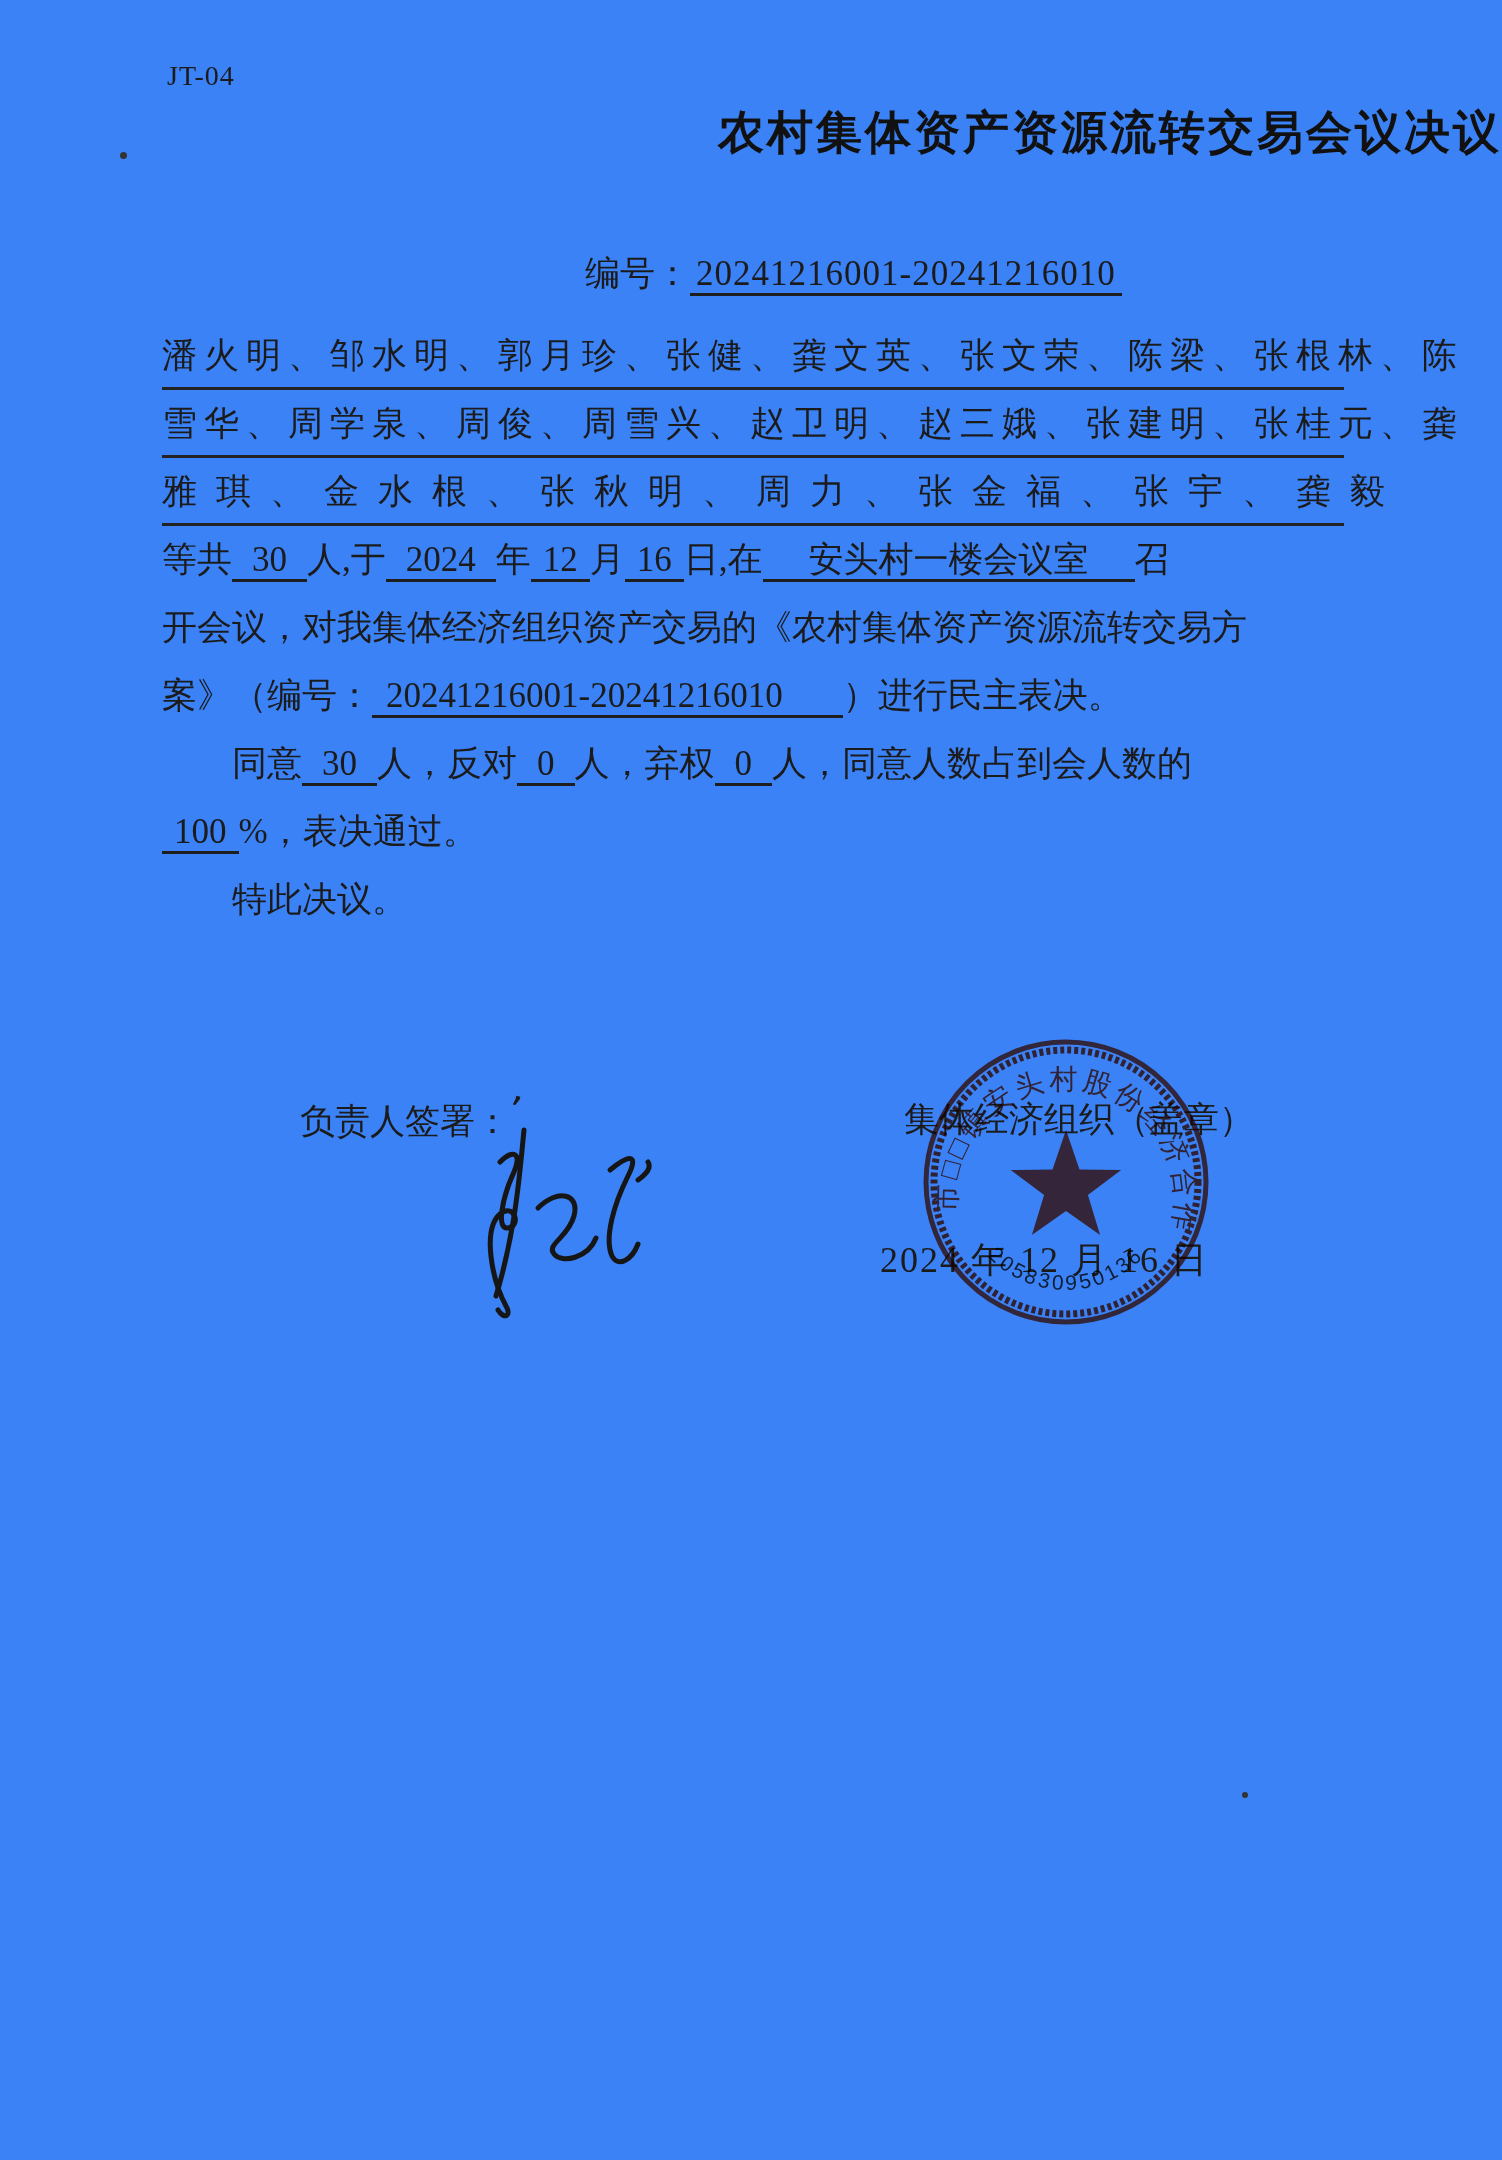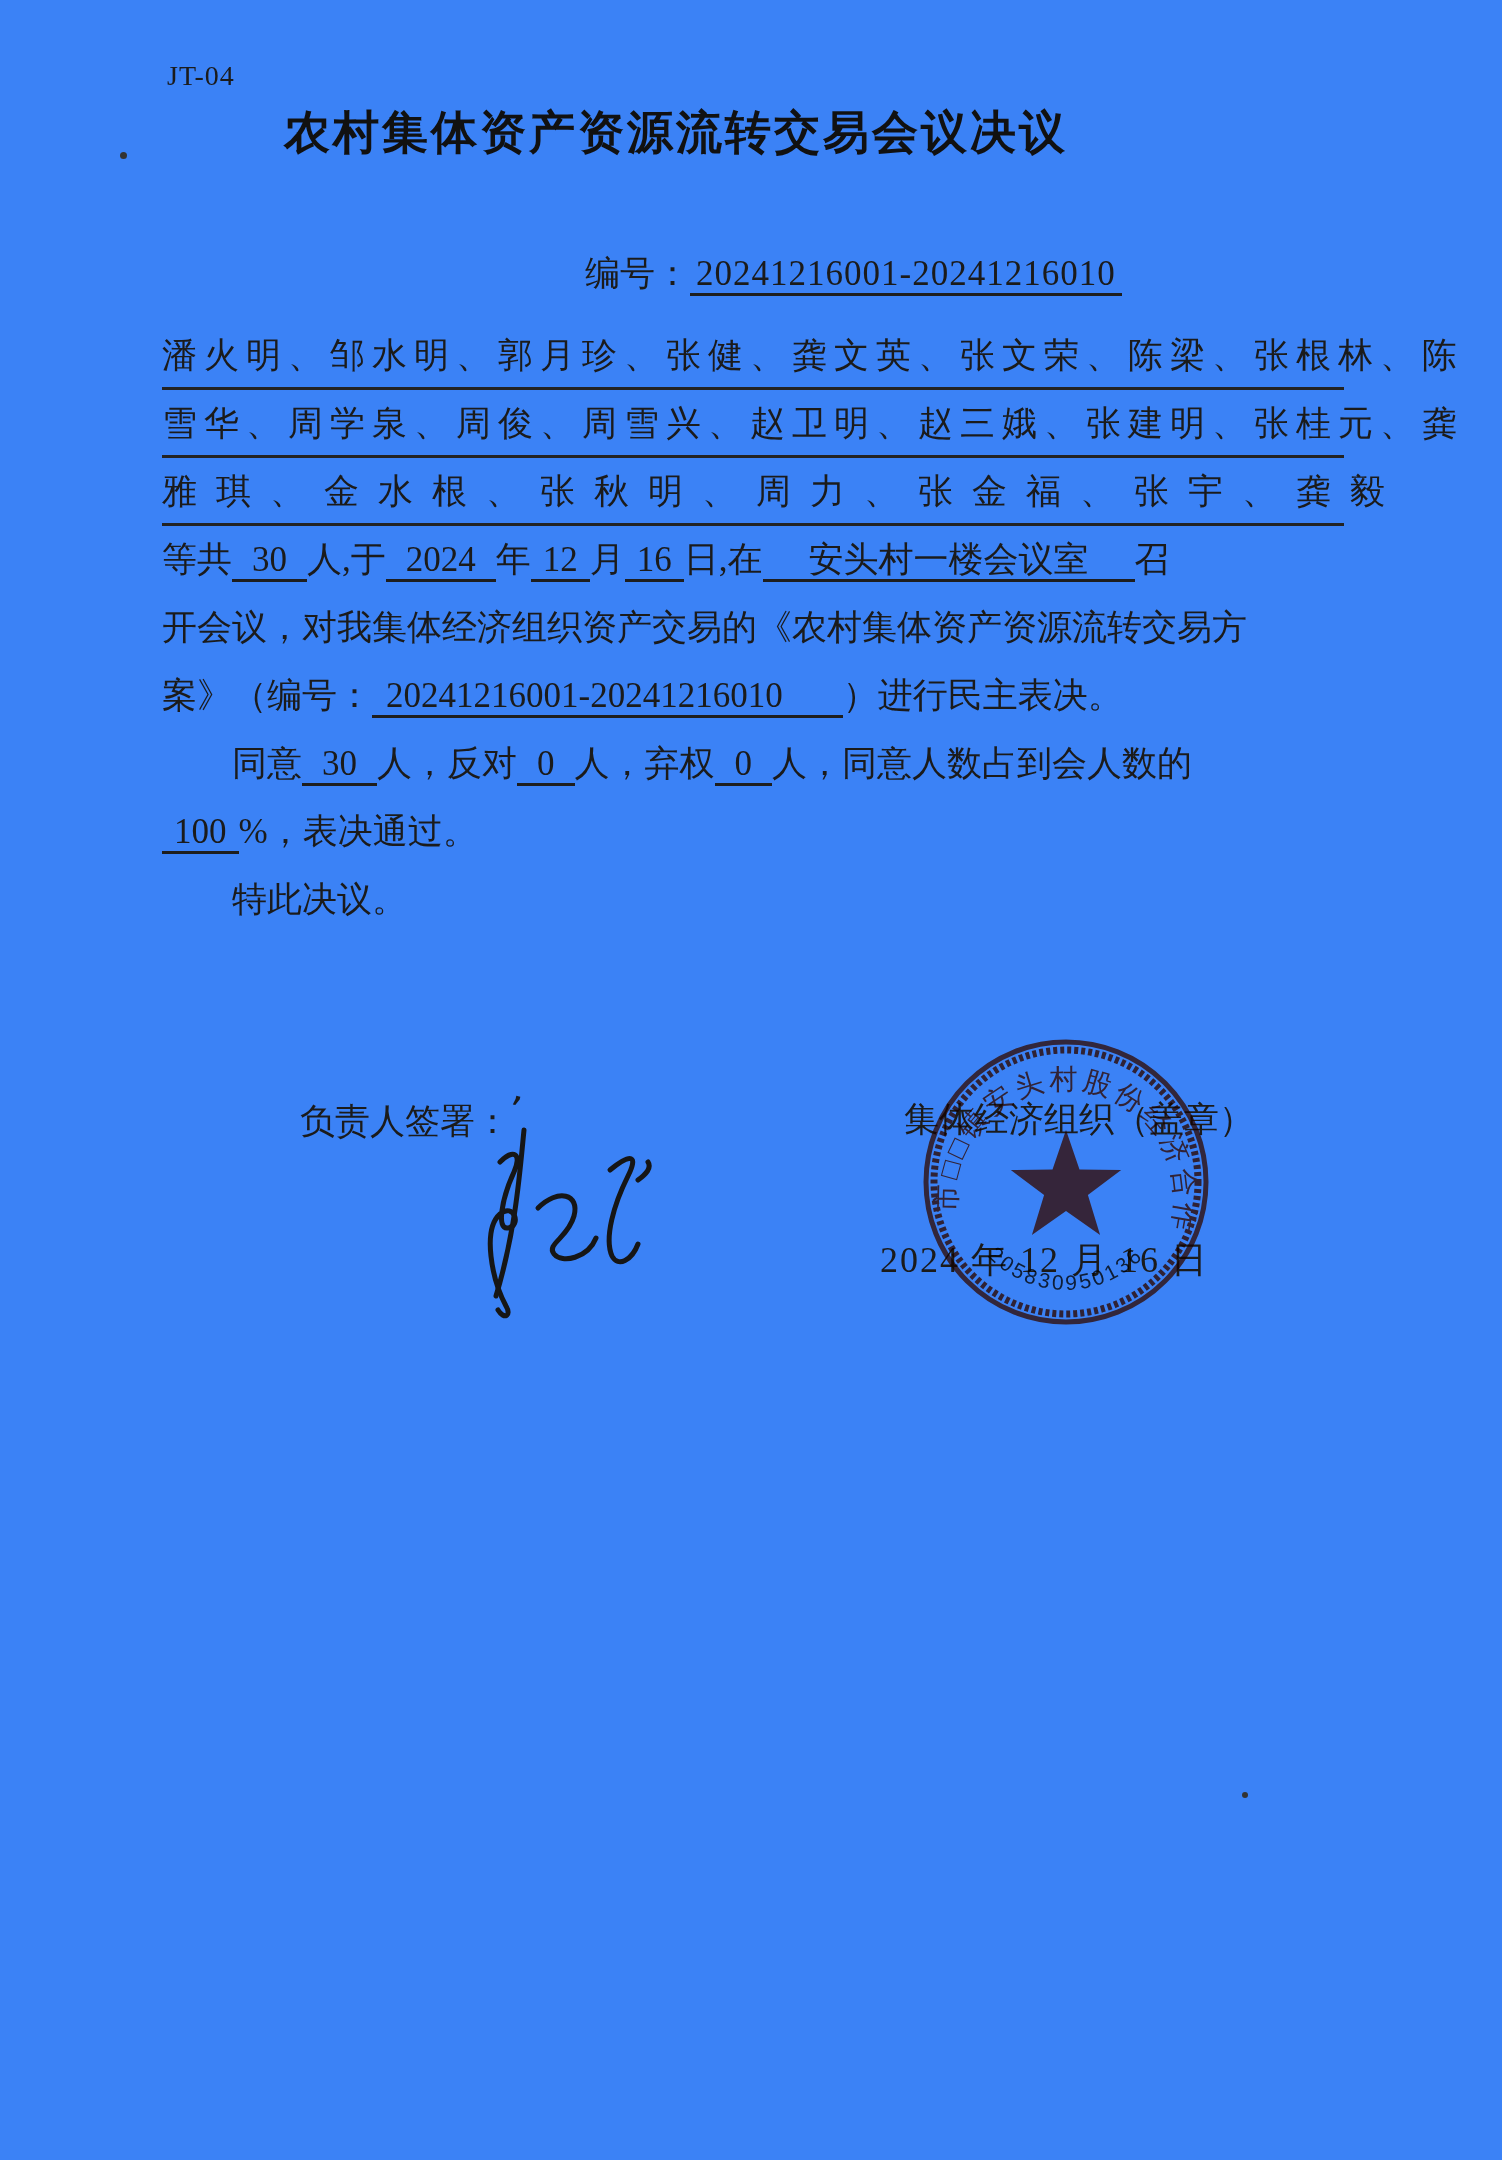--- a/index.html
+++ b/index.html
@@ -10,22 +10,22 @@
     font-family:"Liberation Serif", serif;
     color:#1b1b1b;
     overflow:hidden;
   }
   .form-code{
     position:absolute;left:167px;top:60px;
     font-size:28px;letter-spacing:1px;
   }
   .title{
     position:absolute;left:0;top:102px;width:1502px;
-    margin:0;padding-right:150px;box-sizing:border-box;
-    text-align:center;
+    margin:0;box-sizing:border-box;
+    text-align:right;
     font-family:"DejaVu Sans", sans-serif;
     font-weight:900;font-size:46px;letter-spacing:3px;
     color:#111;
   }
   .doc-no{
     position:absolute;left:585px;top:250px;
     font-size:35px;
   }
   .doc-no .num{letter-spacing:1px;}
   .u{

